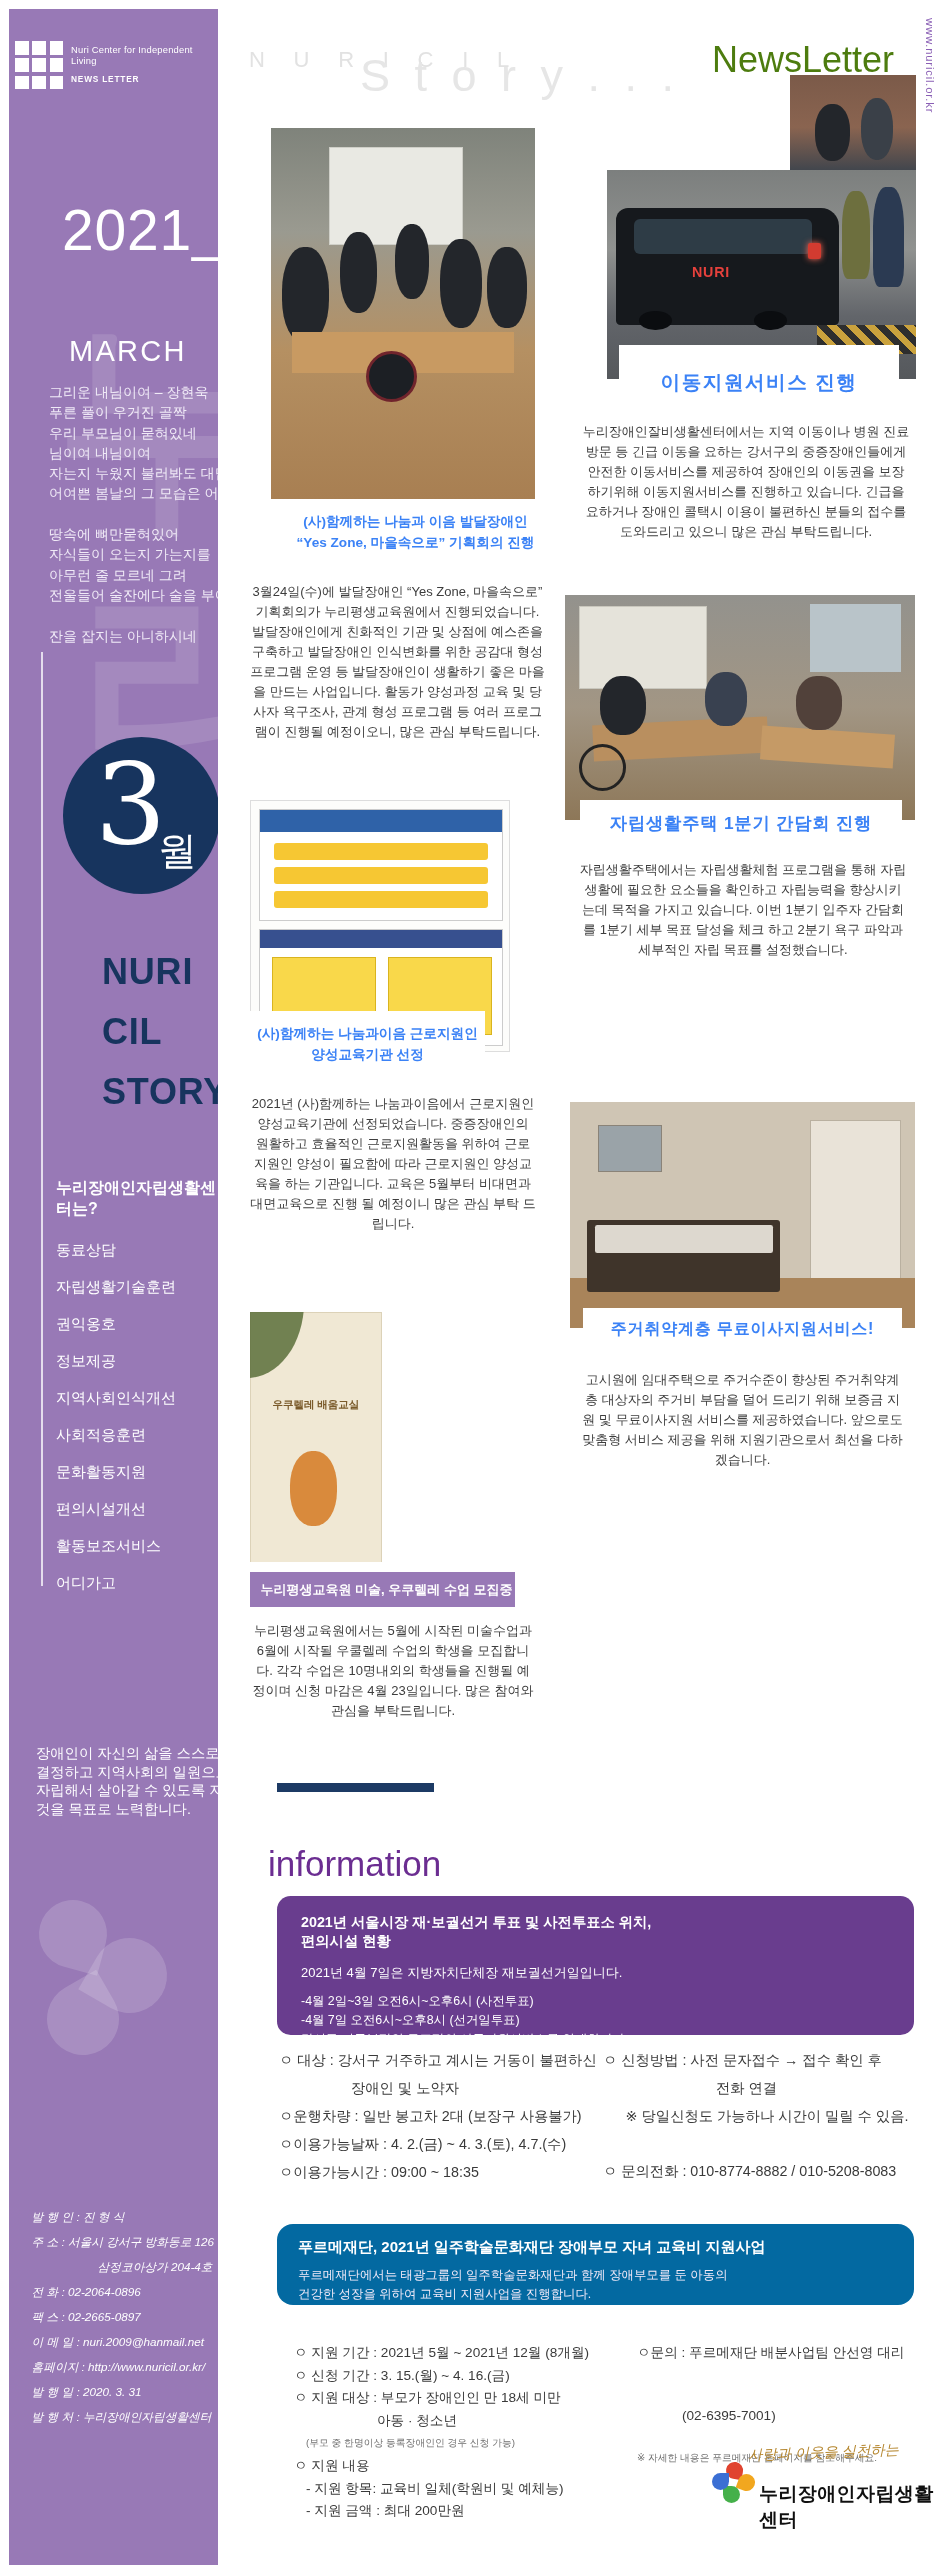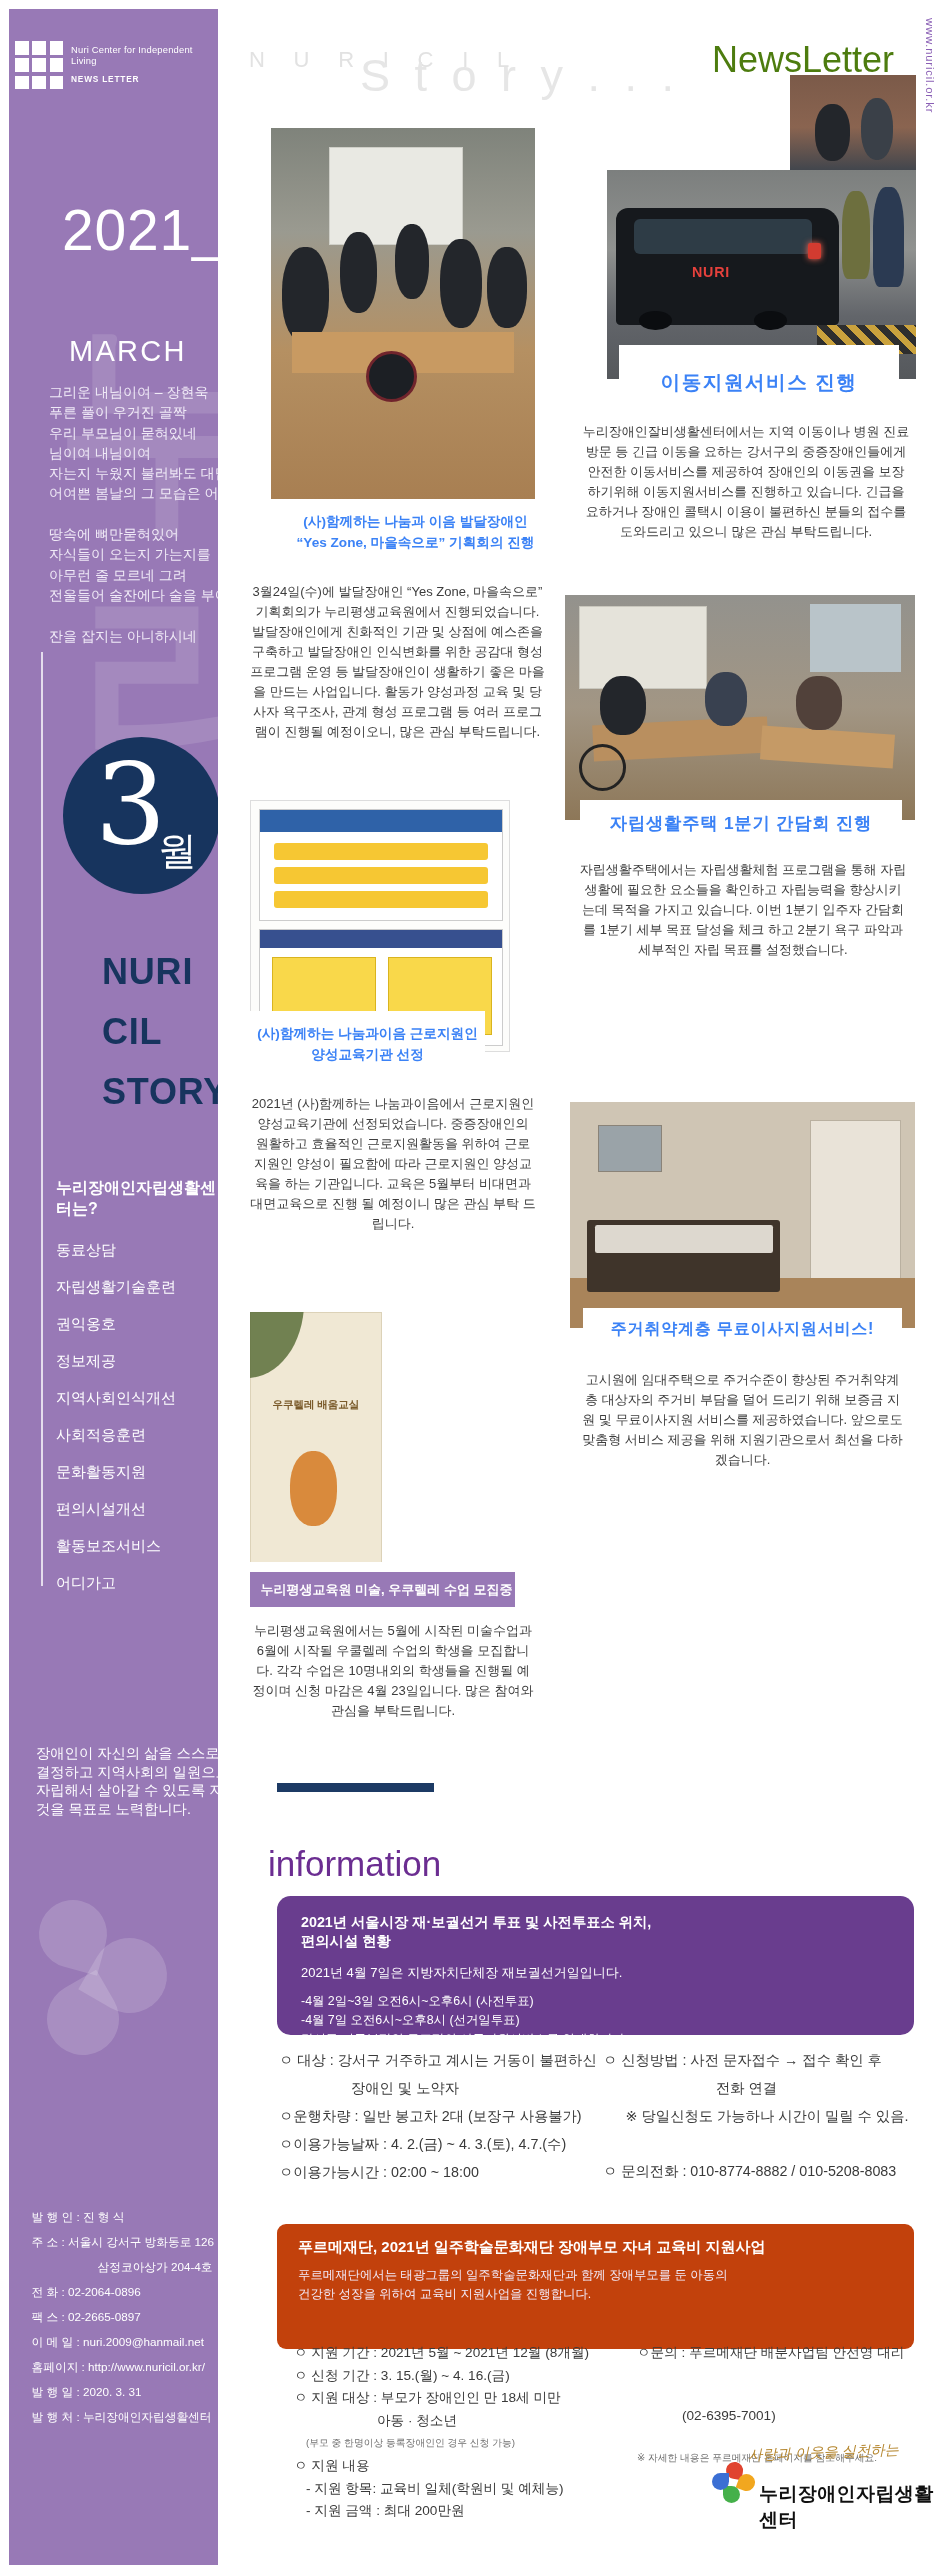--- a/index.html
+++ b/index.html
@@ -22,21 +22,21 @@
   .circle{left:54px;top:728px;width:157px;height:157px;border-radius:50%;background:#17345e;}
   .m-num{left:32px;top:1.5px;font-size:112px;color:#fff;font-family:"DejaVu Serif","Liberation Serif",serif;}
   .m-kr{left:95px;top:87px;font-size:39px;color:#fff;font-family:"DejaVu Serif","Liberation Serif",serif;}
   .brand{left:93px;top:933px;color:#17345e;font-size:36px;font-weight:bold;line-height:60px;letter-spacing:0.8px;}
   .about-q{left:47px;top:1169px;color:#fff;font-size:16px;font-weight:bold;}
   .svc-list{left:47px;top:1222px;color:#fff;font-size:15px;}
   .svc{height:37px;line-height:37px;white-space:nowrap;}
   .mission{left:27px;top:1735px;width:185px;color:#fdfcff;font-size:14.3px;}
   .mission div{line-height:18.5px;white-space:nowrap;}
   .petal{border-radius:60% 60% 0 60%;background:rgba(255,255,255,.16);}
-  .contact{left:22.6px;top:2195px;color:#fff;font-size:11.7px;}
+  .contact{left:22.6px;top:2195px;color:#fff;font-size:11.7px;font-style:italic;}
   .contact div{line-height:25px;white-space:nowrap;}
   .contact div:nth-child(3){padding-left:66px;}
   
   .wm-top{left:249px;top:47px;font-size:22px;color:#e2e2e2;letter-spacing:11.3px;}
   .wm-story{left:360px;top:50px;font-size:45px;color:#e6e6e6;letter-spacing:6px;}
   .nl-title{left:712px;top:39px;font-size:36px;color:#4d7c0f;}
   .site-vert{right:1.5px;top:18px;height:166px;writing-mode:vertical-rl;font-size:11.3px;color:#8a5fb5;letter-spacing:0.8px;}
   
   .photo{position:absolute;overflow:hidden;}
   .hbox{position:absolute;background:#fff;text-align:center;}
@@ -57,21 +57,21 @@
           border-radius:0 13.6px 13.6px 0;overflow:hidden;text-align:center;}
   .p-l1{margin-top:10.5px;font-size:19px;font-weight:bold;color:#fff;text-shadow:1.5px 1.5px 0 #6b5fae;letter-spacing:1.5px;}
   .p-l2{font-size:20.3px;font-weight:bold;color:#fff;text-shadow:1.5px 1.5px 0 #6b5fae;letter-spacing:2.3px;}
   .p-l3{font-size:20.3px;font-weight:bold;color:#fdf3c0;text-shadow:1.5px 1.5px 0 #6b5fae;letter-spacing:2.3px;}
   .p-bottom{position:absolute;left:0;bottom:0;width:100%;height:38px;background:#f4f3f0;color:#444;}
   .p-cap{font-size:6px;padding-top:4.5px;}
   .p-ph{font-size:6.8px;font-weight:bold;margin-top:10.5px;}
   .stamp{position:absolute;border:2.3px solid #d93a2b;border-radius:50%;}
   .blt{position:absolute;font-size:14.3px;color:#3a3a3a;}
   .blt div{line-height:28px;white-space:nowrap;}
-  .box2{left:277px;top:2224px;width:637px;height:125px;background:#c2410c;border-radius:9px;color:#fff;}
+  .box2{left:277px;top:2224px;width:637px;height:81px;background:#0369a1;border-radius:16px;color:#fff;}
   .b2-h{position:absolute;left:21px;top:13.6px;font-size:15px;font-weight:bold;}
   .b2-b{position:absolute;left:21px;top:42px;font-size:12.4px;line-height:19px;color:#f2eaf9;}
   .blt2{position:absolute;font-size:13.6px;color:#3a3a3a;}
   .blt2 div{line-height:22.6px;white-space:nowrap;}
   .small{font-size:9.8px;color:#707070;}
   .ind1{padding-left:72px;}.ind2{padding-left:113px;}.ind3{padding-left:22.6px;}
   .ind4{padding-left:83px;}.ind5{padding-left:45px;margin-top:40px;}.ind6{padding-left:12px;}
   .gap-t{margin-top:27px;}
   .slogan{left:748px;top:2443px;font-size:14.3px;font-style:italic;color:#b5862e;transform:rotate(-2deg);}
   .org-kr{left:759px;top:2481px;font-size:19px;font-weight:800;color:#101010;letter-spacing:0.4px;}
@@ -285,21 +285,21 @@
       <div>강서구 거동불편인 투표편의 이동지원서비스를 안내합니다</div>
     </div>
   </div>
 </div>
 
 <div class="blt" style="left:279px;top:2046px;width:316px;">
   <div>ㅇ 대상 : 강서구 거주하고 계시는 거동이 불편하신</div>
   <div class="ind1">장애인 및 노약자</div>
   <div>ㅇ운행차량 : 일반 봉고차 2대 (보장구 사용불가)</div>
   <div>ㅇ이용가능날짜 : 4. 2.(금) ~ 4. 3.(토), 4.7.(수)</div>
-  <div>ㅇ이용가능시간 : 02:00 ~ 18:00</div>
+  <div>ㅇ이용가능시간 : 09:00 ~ 18:35</div>
 </div>
 <div class="blt" style="left:603px;top:2046px;width:316px;">
   <div>ㅇ 신청방법 : 사전 문자접수 → 접수 확인 후</div>
   <div class="ind2">전화 연결</div>
   <div class="ind3">※ 당일신청도 가능하나 시간이 밀릴 수 있음.</div>
   <div class="gap-t">ㅇ 문의전화 : 010-8774-8882 / 010-5208-8083</div>
 </div>
 
 <div class="abs box2">
   <div class="b2-h">푸르메재단,  2021년  일주학술문화재단 장애부모 자녀 교육비 지원사업</div>

